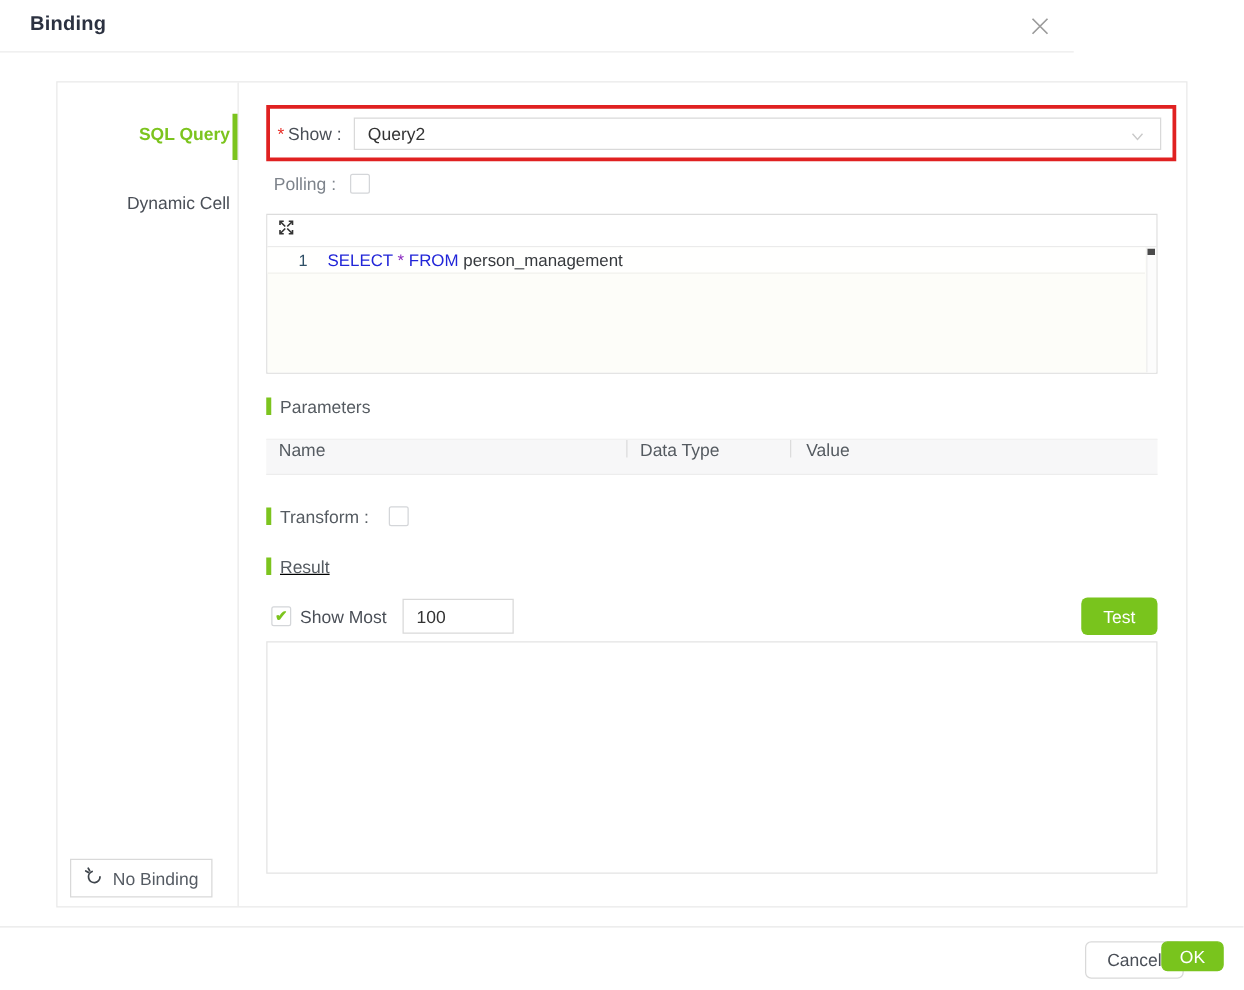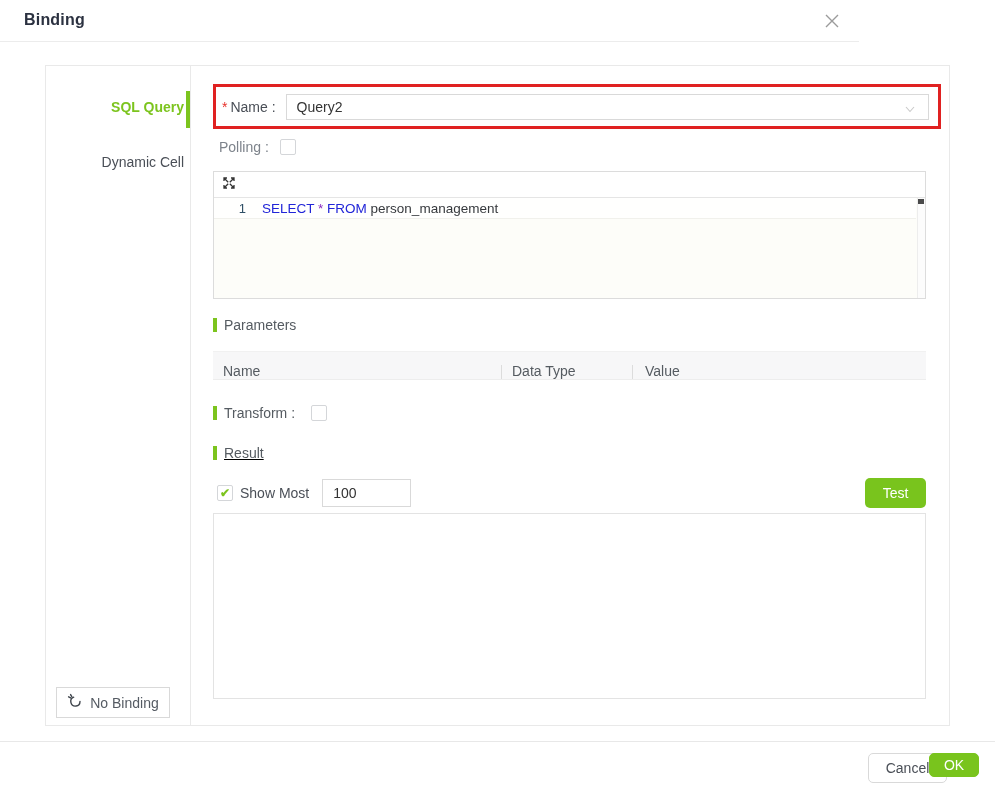--- a/index.html
+++ b/index.html
@@ -70,21 +70,21 @@
   .star { color: #8a2bc0; }
 
   
   .sec { position: absolute; display: flex; align-items: center; gap: 7px; }
   .sec .bar { width: 4px; height: 14px; background: #7cc41e; }
   .sec .txt { font-size: 14px; color: #555b61; }
 
   
   .ptable { position: absolute; left: 167px; top: 285px; width: 713px; height: 29px;
     background: #f7f7f8; border-top: 1px solid #f1f1f1; border-bottom: 1px solid #ededed;
-    display: flex; align-items: flex-end; font-size: 14px; color: #555b61; }
+    display: flex; align-items: flex-start; font-size: 14px; color: #555b61; }
   .ptable .col-name { width: 288px; padding-left: 10px; }
   .ptable .col-type { width: 130px; padding-left: 10px; }
   .ptable .col-value { flex: 1; padding-left: 12px; }
   .ptable .vdiv { width: 1px; height: 14px; background: #dcdcdc; }
 
   
   .transform-row { position: absolute; left: 167px; top: 339px; display: flex;
     align-items: center; gap: 7px; }
   .transform-row .cbx { margin-left: 9px; }
   .showmost-row { position: absolute; left: 167px; top: 412px; width: 713px; height: 30px;
@@ -121,21 +121,21 @@
     <div class="side-item" style="top:81px">
       <span>Dynamic Cell</span>
     </div>
     <div class="side-item active" style="top:26px">
       <span>SQL Query</span>
     </div>
     <div class="side-bar-accent"></div>
   </div>
 
   <div class="name-box">
-    <div class="name-label"><span class="req">*</span><span>Name :</span></div>
+    <div class="name-label"><span class="req">*</span><span>Show :</span></div>
     <div class="select">
       <span>Query2</span>
       <span class="chev">
         <svg width="12" height="12" viewBox="0 0 12 12">
             <path d="M2 4 L6 8.5 L10 4" stroke="#c9c9c9" stroke-width="1.1" fill="none"></path>
           </svg>
       </span>
     </div>
   </div>
 

